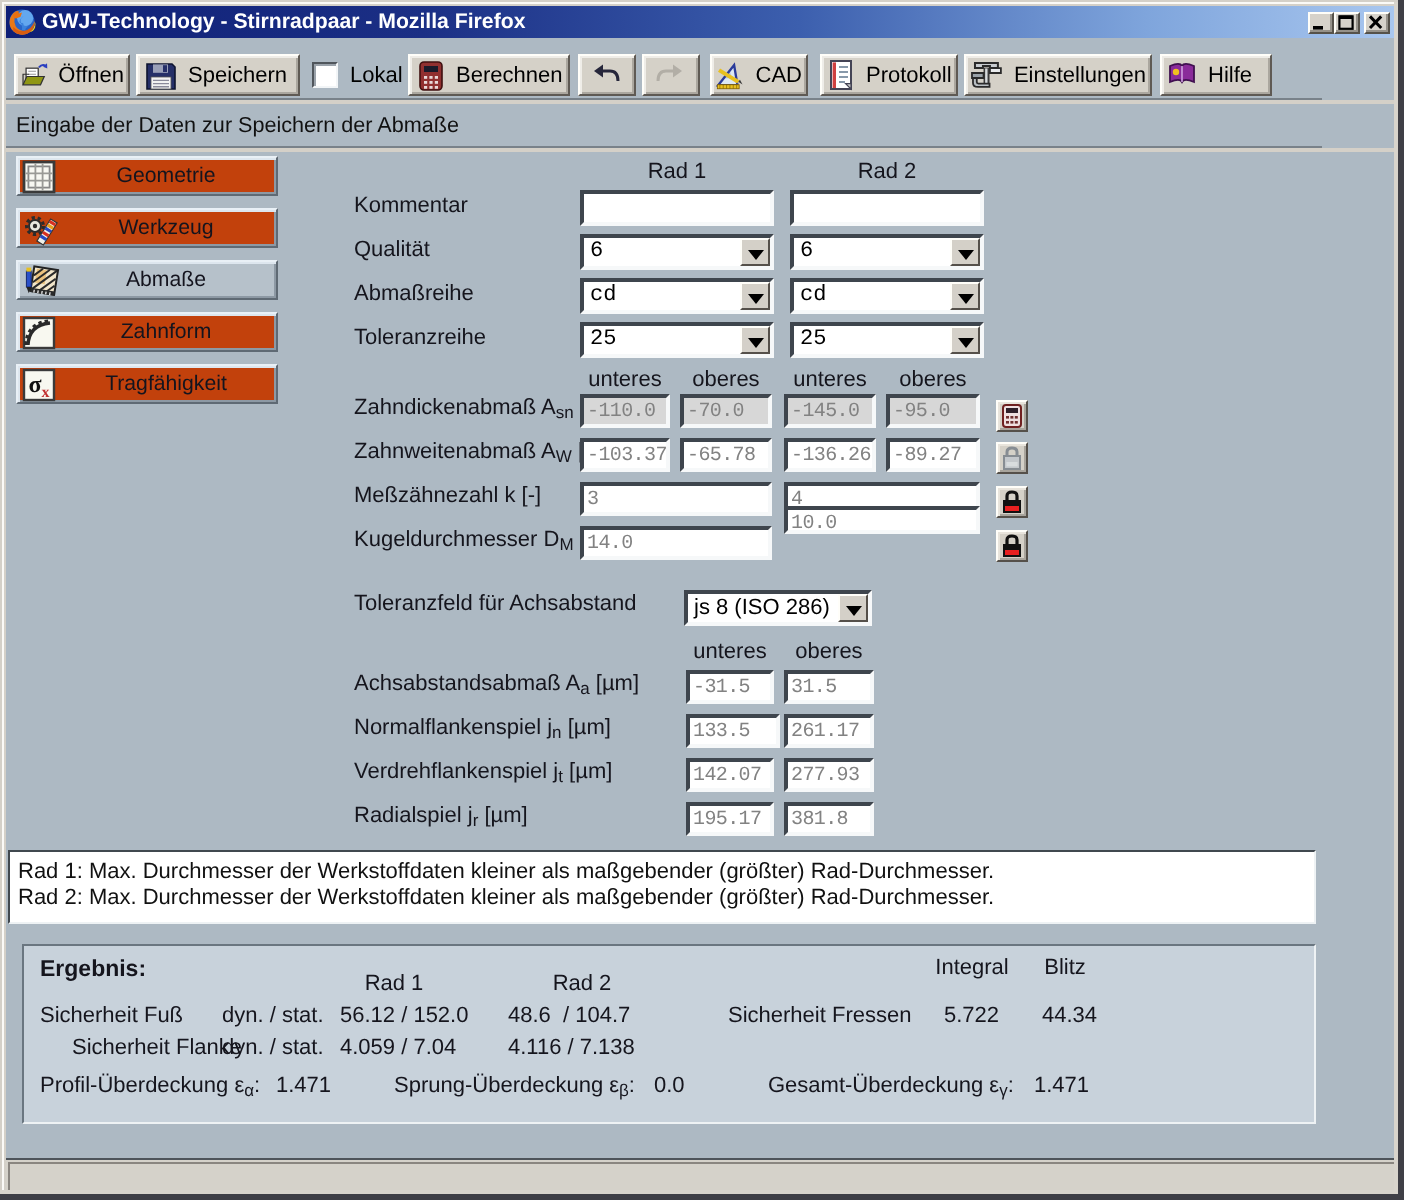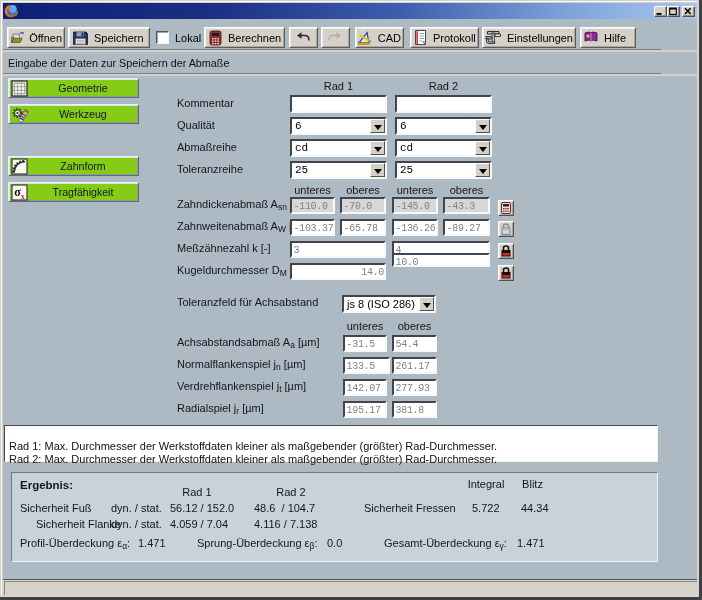--- a/index.html
+++ b/index.html
@@ -13,35 +13,35 @@
 
 #toolbar{left:3px;top:19px;width:696px;height:31px;background:#adb9c3;}
 .tb{position:absolute;top:8px;height:21px;background:#d5d1c8;border:1px solid;border-color:#fffef9 #5f5a54 #5f5a54 #fffef9;box-shadow:inset 1px 1px 0 #efede8, inset -1px -1px 0 #aba79f;box-sizing:border-box;font-size:11px;color:#000;display:flex;align-items:center;white-space:nowrap;}
 .tb span{margin-left:4px;margin-right:2px;}
 #sepline{left:3px;top:49px;width:658px;height:2px;border-top:1px solid #79828a;border-bottom:1px solid #fdfdfd;}
 #infoband{left:3px;top:52px;width:696px;height:22px;background:#adb9c3;}
 #infoband .t{position:absolute;left:5px;top:5px;font-size:10.8px;color:#111;}
 #groove2{left:3px;top:73px;width:658px;height:2px;border-top:1px solid #79828a;border-bottom:1px solid #fdfdfd;}
 #main{left:3px;top:76px;width:696px;height:503px;background:#adb9c3;}
 
-.sbtn{position:absolute;left:8px;width:131px;height:20px;background:#84cc16;border:1px solid;border-color:#e9f0f6 #5f6a74 #5f6a74 #e9f0f6;box-shadow:inset 1px 1px 0 #dde6ee, inset -1px -1px 0 #8d99a4;box-sizing:border-box;font-size:10.6px;color:#14141e;}
+.sbtn{position:absolute;left:8px;width:131px;height:20px;background:#c2410c;border:1px solid;border-color:#e9f0f6 #5f6a74 #5f6a74 #e9f0f6;box-shadow:inset 1px 1px 0 #dde6ee, inset -1px -1px 0 #8d99a4;box-sizing:border-box;font-size:10.6px;color:#14141e;}
 .sbtn .ic{position:absolute;left:2px;top:1px;width:17px;height:16px;}
 .sbtn .lb{position:absolute;left:19px;right:0;top:3px;text-align:center;}
 
 .lbl{position:absolute;font-size:11px;color:#15151d;white-space:nowrap;padding-left:29px;}
 sub{font-size:8.5px;vertical-align:-2px;letter-spacing:0;}
 .hdr{position:absolute;font-size:11px;color:#15151d;text-align:center;}
 .tf{position:absolute;background:#fff;border:2px solid;border-color:#3e454d #f6f8f9 #f6f8f9 #3e454d;box-sizing:border-box;font-family:"Liberation Mono",monospace;font-size:10px;letter-spacing:-0.3px;color:#828282;padding-left:1.5px;padding-top:2px;white-space:nowrap;overflow:hidden;}
 .tf.gry{background:#d7d7d7;}
 .dd{position:absolute;background:#fff;border:2px solid;border-color:#3e454d #f6f8f9 #f6f8f9 #3e454d;box-sizing:border-box;font-family:"Liberation Mono",monospace;font-size:11px;color:#000;padding-left:3px;padding-top:1px;}
 .dd .ar{position:absolute;right:0px;top:0px;width:15px;height:100%;background:#d4d0c8;border:1px solid;border-color:#fffef9 #55504a #55504a #fffef9;box-sizing:border-box;}
 .dd .ar:after{content:"";position:absolute;left:3px;top:5px;border-left:4px solid transparent;border-right:4px solid transparent;border-top:5px solid #000;}
 .lockbtn{position:absolute;left:498px;width:16px;height:16px;background:#d5d1c8;border:1px solid;border-color:#fffef9 #55504a #55504a #fffef9;box-shadow:inset 1px 1px 0 #e8e4dc, inset -1px -1px 0 #a8a49c;box-sizing:border-box;}
 
-#msg{left:4px;top:425px;width:654px;height:37px;background:#fff;border:1px solid;border-color:#40484f #eef2f4 #eef2f4 #40484f;box-sizing:border-box;font-size:11px;color:#111;padding:14px 0 0 4px;line-height:13px;}
+#msg{left:4px;top:425px;width:654px;height:37px;background:#fff;border:1px solid;border-color:#40484f #eef2f4 #eef2f4 #40484f;box-sizing:border-box;font-size:11px;color:#111;padding:4px 0 0 4px;line-height:13px;}
 
 #erg{left:11px;top:472px;width:647px;height:90px;background:#c8d2db;border:1px solid;border-color:#6a7680 #eef2f4 #eef2f4 #6a7680;box-sizing:border-box;}
 #erg div{position:absolute;font-size:11px;color:#15151d;white-space:nowrap;}
 #statusbar{left:3px;top:579px;width:696px;height:17px;background:#d5d2ca;border-top:1px solid #4e545a;box-sizing:border-box;}
 #statusin{position:absolute;left:1px;top:1px;width:693px;height:14px;border:1px solid;border-color:#8a8680 #fffef8 #fffef8 #8a8680;}
 </style></head>
 <body>
 <div id="win">
   <div class="fr" style="left:1px;top:1px;width:700px;height:1px;background:#fbfaf7;"></div>
   <div class="fr" style="left:1px;top:1px;width:1px;height:597px;background:#fbfaf7;"></div>
@@ -52,20 +52,21 @@
   <div class="abs" id="title">
     <svg class="abs" style="left:1px;top:1px" width="14" height="14" viewBox="0 0 16 16">
       <circle cx="8" cy="8" r="7.2" fill="#2a65c8"></circle>
       <circle cx="9.8" cy="5.8" r="4.6" fill="#63a7ef"></circle>
       <path d="M9 4.5 Q6.5 6 7.5 8.5 Q9 8 9 10 L11.5 10.5 Q9.5 11.5 10 13 L8 12.5 Q8.5 9.5 6.5 8 Q7 5.5 9 4.5" fill="#3b82dd"></path>
       <path d="M4.5 1.8 Q1.6 3.6 1 7 Q0.4 10.8 3 13.2 Q5.4 15.5 8.8 15.2 Q12.4 14.8 14.2 11.8 L12.2 12.6 Q10.4 13.4 8.4 13 Q5.8 12.6 4.4 10.4 Q3.2 8.2 3.8 5.8 Q4.4 3.4 6.6 2.2 L5.4 1.9 Z" fill="#e87817"></path>
       <path d="M3 13.2 Q5.4 15.5 8.8 15.2 Q12.4 14.8 14.2 11.8 Q15.4 9.8 15.3 7.6 L14 9.8 Q13 11.6 11 12.5 Q8.5 13.6 6 12.8 Q4.2 12.2 3 10.8 Q3 12.2 3 13.2" fill="#d85c10"></path>
       <path d="M15.3 7.6 Q15.6 9.6 14.6 11.4 Q13.8 12.9 12.6 13.7 Q14.8 13.3 15.5 11 Q16 9 15.3 7.6" fill="#f5d120"></path>
       <path d="M2.8 3.4 L5.6 1.6 L6.2 3.2 L8 2.6 L7.2 5 L4.6 6 L3.2 5.4 Z" fill="#e87011"></path>
     </svg>
+    <div class="txt">GWJ-Technology - Stirnradpaar - Mozilla Firefox</div>
     <div class="tbtn" style="left:651px;">
         <svg width="11" height="9">
           <rect x="1.5" y="6" width="5" height="1.8" fill="#000"></rect>
         </svg>
       </div>
     <div class="tbtn" style="left:664px;">
         <svg width="11" height="9">
           <rect x="1.7" y="1.2" width="6.6" height="6.2" fill="none" stroke="#000" stroke-width="1.1"></rect>
           <rect x="1.7" y="0.8" width="6.6" height="1.7" fill="#000"></rect>
         </svg>
@@ -197,20 +198,35 @@
           <g transform="rotate(32 12.5 10)">
             <rect x="10.6" y="3.5" width="3.8" height="13" fill="#f0f0e8" stroke="#333" stroke-width="0.6"></rect>
             <rect x="10.8" y="4" width="3.4" height="1.6" fill="#d83020"></rect>
             <rect x="10.8" y="6" width="3.4" height="1.6" fill="#e8a020"></rect>
             <rect x="10.8" y="8" width="3.4" height="1.6" fill="#2848c0"></rect>
             <rect x="10.8" y="10.4" width="3.4" height="1.6" fill="#d83020"></rect>
             <rect x="10.8" y="12.6" width="3.4" height="1.6" fill="#2848c0"></rect>
           </g>
         </svg></span>
       <span class="lb">Werkzeug</span>
+    </div>
+  <div class="sbtn" style="top:130px;background:#b6c1ca;">
+      <span class="ic"><svg width="19" height="18" viewBox="0 0 19 18">
+          <g transform="rotate(9 11 9)">
+            <rect x="5" y="2" width="12" height="12.5" fill="#f2e6ca" stroke="#222" stroke-width="1"></rect>
+            <rect x="6.5" y="3" width="5" height="7" fill="#eac27e"></rect>
+            <path d="M5.5 13.5 L16.5 2.5 M5.5 10 L13 2.5 M9.5 13.5 L16.5 6.5 M5.5 6.5 L9.5 2.5 M13 13.5 L16.5 10" stroke="#2a2a2a" stroke-width="1"></path>
+            <rect x="5" y="12.8" width="12" height="2.2" fill="#2a2a2a"></rect>
+            <path d="M6.8 15v-1.4M8.8 15v-1.4M10.8 15v-1.4M12.8 15v-1.4M14.8 15v-1.4" stroke="#fff" stroke-width="0.6"></path>
+          </g>
+          <rect x="2.2" y="3.5" width="2.4" height="8" fill="#2a50c8" stroke="#152870" stroke-width="0.5"></rect>
+          <rect x="2.2" y="1.8" width="2.4" height="2" fill="#e8c020"></rect>
+          <path d="M2.2 11.5 L4.6 11.5 L3.4 14.6 Z" fill="#222"></path>
+        </svg></span>
+      <span class="lb">Abmaße</span>
     </div>
   <div class="sbtn" style="top:156px;">
       <span class="ic"><svg width="17" height="17" viewBox="0 0 17 17">
           <rect x="1" y="1" width="15" height="15" fill="#f8f8f0" stroke="#3a3a3a" stroke-width="1.2"></rect>
           <path d="M3 14.5 Q3.5 4.5 14 3.5" fill="none" stroke="#2a2a2a" stroke-width="1.7"></path>
           <path d="M2.2 14.5 Q2.7 3.7 14 2.7" fill="none" stroke="#2a2a2a" stroke-width="2.2" stroke-dasharray="1.7 1.5"></path>
         </svg></span>
       <span class="lb">Zahnform</span>
     </div>
   <div class="sbtn" style="top:182px;">
@@ -240,28 +256,28 @@
   <div class="hdr" style="left:340px;top:184px;width:46px;">oberes</div>
   <div class="hdr" style="left:392px;top:184px;width:46px;">unteres</div>
   <div class="hdr" style="left:443px;top:184px;width:47px;">oberes</div>
   <div class="lbl" style="left:148px;top:198px;">Zahndickenabmaß A<sub>sn</sub> [µm]</div>
   <div class="lbl" style="left:148px;top:220px;">Zahnweitenabmaß A<sub>W</sub> [µm]</div>
   <div class="lbl" style="left:148px;top:242px;">Meßzähnezahl k [-]</div>
   <div class="lbl" style="left:148px;top:264px;">Kugeldurchmesser D<sub>M</sub> [mm]</div>
   <div class="tf gry" style="left:290px;top:197px;width:45px;height:17px;">-110.0</div>
   <div class="tf gry" style="left:340px;top:197px;width:46px;height:17px;">-70.0</div>
   <div class="tf gry" style="left:392px;top:197px;width:46px;height:17px;">-145.0</div>
-  <div class="tf gry" style="left:443px;top:197px;width:47px;height:17px;">-43.3</div>
+  <div class="tf gry" style="left:443px;top:197px;width:47px;height:17px;">-95.0</div>
   <div class="tf" style="left:290px;top:219px;width:45px;height:17px;">-103.37</div>
   <div class="tf" style="left:340px;top:219px;width:46px;height:17px;">-65.78</div>
   <div class="tf" style="left:392px;top:219px;width:46px;height:17px;">-136.26</div>
   <div class="tf" style="left:443px;top:219px;width:47px;height:17px;">-89.27</div>
   <div class="tf" style="left:290px;top:241px;width:96px;height:17px;">3</div>
   <div class="tf" style="left:392px;top:241px;width:98px;height:17px;">4</div>
-  <div class="tf" style="left:290px;top:263px;width:96px;height:17px;text-align:right;">14.0</div>
+  <div class="tf" style="left:290px;top:263px;width:96px;height:17px;">14.0</div>
   <div class="tf" style="left:392px;top:253px;width:98px;height:14px;">10.0</div>
   <div class="lockbtn" style="top:200px;"><svg width="14" height="14" viewBox="0 0 14 14">
         <rect x="2.5" y="1.5" width="9" height="11" rx="1.5" fill="#f0e0e0" stroke="#702020" stroke-width="1"></rect>
         <rect x="4" y="3" width="6" height="2.5" fill="#30202a"></rect>
         <g fill="#703030">
           <rect x="4" y="7" width="1.5" height="1.3"></rect>
           <rect x="6.2" y="7" width="1.5" height="1.3"></rect>
           <rect x="8.4" y="7" width="1.5" height="1.3"></rect>
           <rect x="4" y="9.5" width="1.5" height="1.3"></rect>
           <rect x="6.2" y="9.5" width="1.5" height="1.3"></rect>
@@ -285,21 +301,21 @@
       </svg></div>
   <div class="lbl" style="left:148px;top:296px;">Toleranzfeld für Achsabstand</div>
   <div class="dd" style="left:342px;top:295px;width:94px;height:18px;font-family:'Liberation Sans',sans-serif;">js 8 (ISO 286)<span class="ar"></span></div>
   <div class="hdr" style="left:343px;top:320px;width:44px;">unteres</div>
   <div class="hdr" style="left:392px;top:320px;width:45px;">oberes</div>
   <div class="lbl" style="left:148px;top:336px;">Achsabstandsabmaß A<sub>a</sub> [µm]</div>
   <div class="lbl" style="left:148px;top:380px;">Verdrehflankenspiel j<sub>t</sub> [µm]</div>
   <div class="lbl" style="left:148px;top:358px;">Normalflankenspiel j<sub>n</sub> [µm]</div>
   <div class="lbl" style="left:148px;top:402px;">Radialspiel j<sub>r</sub> [µm]</div>
   <div class="tf" style="left:343px;top:335px;width:44px;height:17px;">-31.5</div>
-  <div class="tf" style="left:392px;top:335px;width:45px;height:17px;">54.4</div>
+  <div class="tf" style="left:392px;top:335px;width:45px;height:17px;">31.5</div>
   <div class="tf" style="left:343px;top:357px;width:47px;height:17px;">133.5</div>
   <div class="tf" style="left:392px;top:357px;width:45px;height:17px;">261.17</div>
   <div class="tf" style="left:343px;top:379px;width:44px;height:17px;">142.07</div>
   <div class="tf" style="left:392px;top:379px;width:45px;height:17px;">277.93</div>
   <div class="tf" style="left:343px;top:401px;width:44px;height:17px;">195.17</div>
   <div class="tf" style="left:392px;top:401px;width:45px;height:17px;">381.8</div>
   <div class="abs" id="msg">Rad 1: Max. Durchmesser der Werkstoffdaten kleiner als maßgebender (größter) Rad-Durchmesser.<br>Rad 2: Max. Durchmesser der Werkstoffdaten kleiner als maßgebender (größter) Rad-Durchmesser.</div>
   <div class="abs" id="erg">
     <div style="left:8px;top:6px;font-weight:bold;font-size:11.5px;">Ergebnis:</div>
     <div style="left:160px;top:13px;width:50px;text-align:center;">Rad 1</div>

